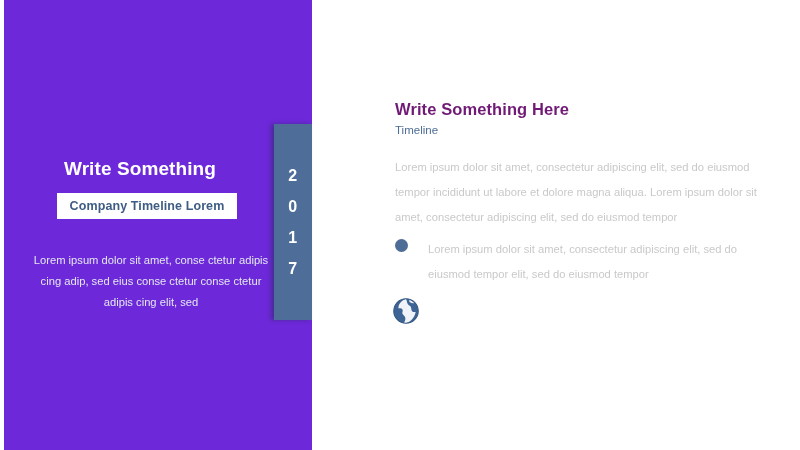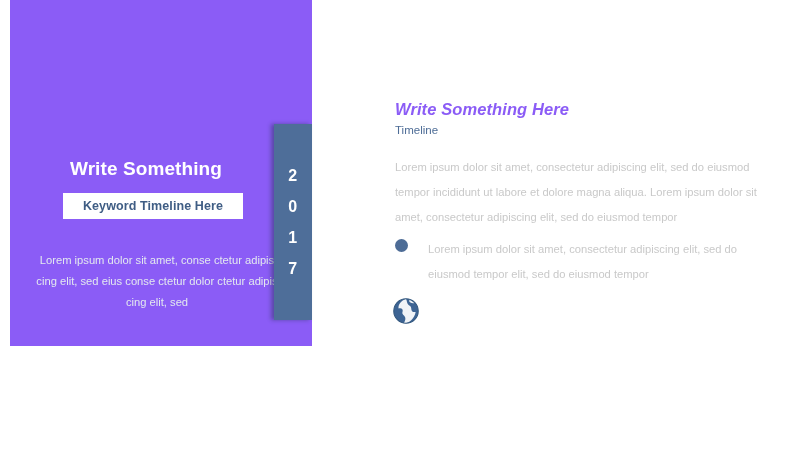--- a/index.html
+++ b/index.html
@@ -21,25 +21,25 @@
     inset: 0;
     width: 800px;
     height: 450px;
     background: #ffffff;
     overflow: hidden;
   }
 
   
   .left-panel {
     position: absolute;
-    left: 10px;
+    left: 4px;
     top: 0;
     width: 312px;
-    height: 346px;
-    background: #8b5cf6;
+    height: 450px;
+    background: #6d28d9;
   }
 
   .left-title {
     position: absolute;
     left: 0;
     top: 158px;
     width: 272px;
     text-align: center;
     color: #ffffff;
     font-size: 19px;
@@ -105,25 +105,24 @@
     top: 0;
     width: 488px;
     height: 450px;
     background: #ffffff;
   }
 
   .r-title {
     position: absolute;
     left: 83px;
     top: 100px;
-    color: #8b5cf6;
+    color: #701a75;
     font-size: 16.5px;
     font-weight: bold;
     letter-spacing: 0.1px;
-    font-style: italic;
   }
 
   .r-keyword {
     position: absolute;
     left: 83px;
     top: 124px;
     color: #4d6c96;
     font-size: 11.5px;
   }
 
@@ -190,24 +189,24 @@
 </style>
 </head>
 <body>
 
 <div class="slide">
 
   <div class="left-panel">
     <div class="left-title">Write Something</div>
 
     <div class="timeline-btn">
-      <span>Keyword Timeline Here</span>
+      <span>Company Timeline Lorem</span>
     </div>
 
-    <div class="left-body">Lorem ipsum dolor sit amet, conse ctetur adipis cing elit, sed eius conse ctetur dolor ctetur adipis cing elit, sed</div>
+    <div class="left-body">Lorem ipsum dolor sit amet, conse ctetur adipis cing adip, sed eius conse ctetur conse ctetur adipis cing elit, sed</div>
   </div>
 
   <div class="year-badge">
     <span class="digit">2</span>
     <span class="digit">0</span>
     <span class="digit">1</span>
     <span class="digit">7</span>
   </div>
 
   <div class="right-panel">

